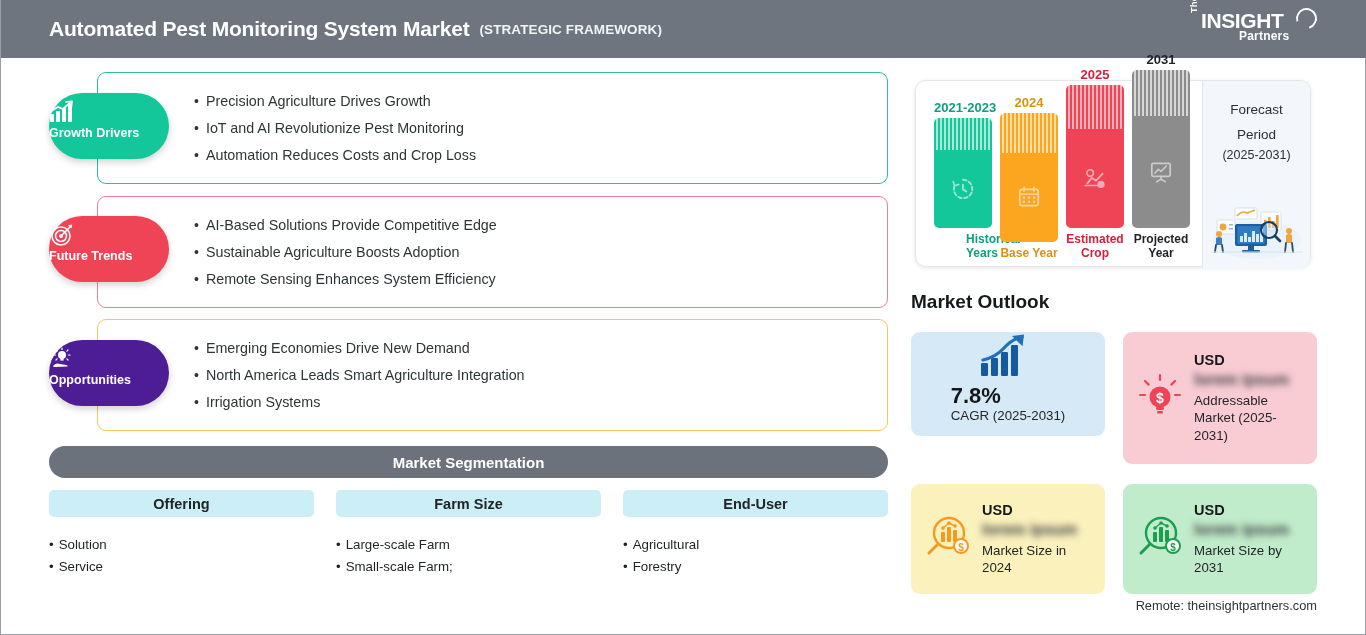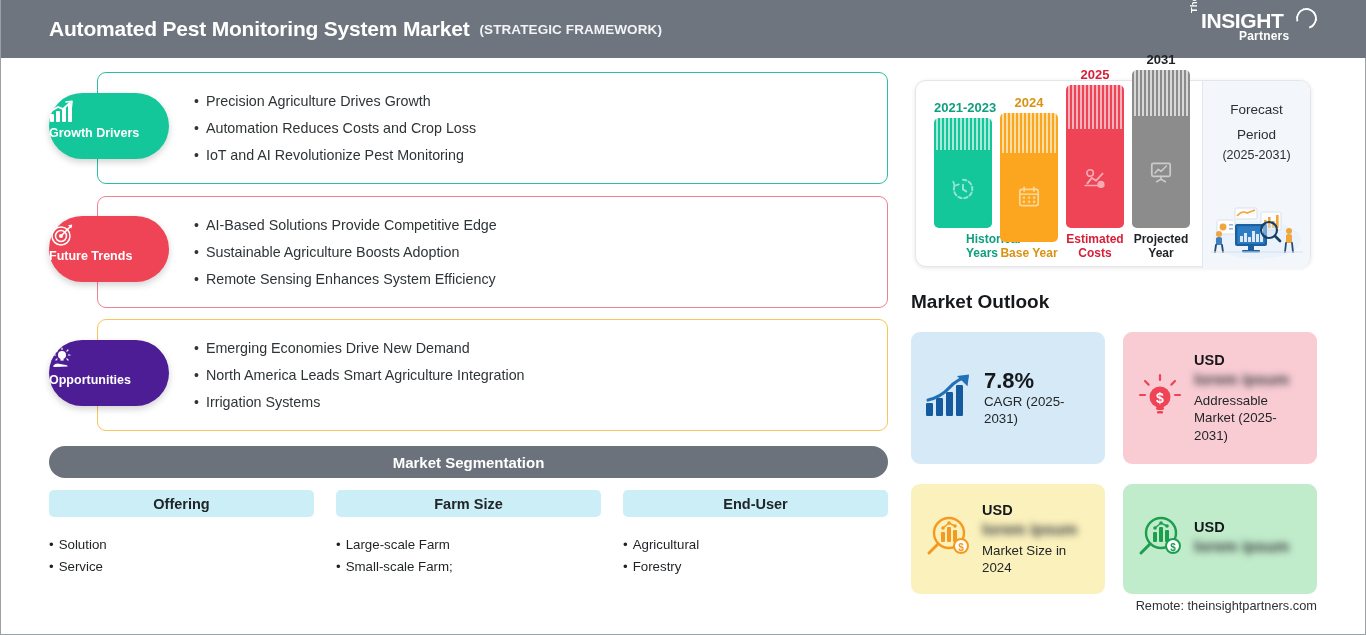--- a/index.html
+++ b/index.html
@@ -218,24 +218,24 @@
     </div>
   </div>
 
   <div class="block">
     <div class="block-box green" style="top:72px;">
       <div class="bullets">
         <div class="bullet">
           <span class="dot">•</span><span>Precision Agriculture Drives Growth</span>
         </div>
         <div class="bullet">
+          <span class="dot">•</span><span>IoT and AI Revolutionize Pest Monitoring</span>
+        </div>
+        <div class="bullet">
           <span class="dot">•</span><span>Automation Reduces Costs and Crop Loss</span>
-        </div>
-        <div class="bullet">
-          <span class="dot">•</span><span>IoT and AI Revolutionize Pest Monitoring</span>
         </div>
       </div>
     </div>
     <div class="pill green" style="top:93px;">
       <svg class="pill-icon" viewBox="0 0 26 24">
         <rect x="1" y="14" width="4" height="8" rx="1" fill="#fff"></rect>
         <rect x="7" y="11" width="4" height="11" rx="1" fill="#fff"></rect>
         <rect x="13" y="8" width="4" height="14" rx="1" fill="#fff"></rect>
         <rect x="19" y="4" width="4" height="18" rx="1" fill="#fff"></rect>
         <path d="M2 11 L9 7 L14 9 L22 2" stroke="#fff" stroke-width="1.8" fill="none" stroke-linecap="round"></path>
@@ -397,21 +397,21 @@
           <div class="fc-stripe" style="height:44px;background:repeating-linear-gradient(90deg,#ee4456 0 2px,#f8b2bb 2px 4px);"></div>
           <div class="fc-solid" style="height:99px;background:#ee4456;">
             <svg class="fc-icon" width="26" height="26" viewBox="0 0 24 24">
               <path d="M3 18 H20" stroke="#fff" stroke-width="1.6" stroke-linecap="round"></path>
               <path d="M5 16 L9 11 L13 13.5 L19 7" stroke="#fff" stroke-width="1.7" fill="none" stroke-linecap="round" stroke-linejoin="round"></path>
               <circle cx="7.5" cy="6.5" r="3" stroke="#fff" stroke-width="1.5" fill="none"></circle>
               <circle cx="17.5" cy="17" r="3.3" fill="#fff"></circle>
             </svg>
           </div>
         </div>
-        <div class="fc-cap" style="color:#d6203a;">Estimated Costs</div>
+        <div class="fc-cap" style="color:#d6203a;">Estimated Crop</div>
       </div>
 
       <div class="fc-col" style="left:216px;">
         <div class="fc-year" style="color:#1f2326;">2031</div>
         <div class="fc-bar" style="height:158px;">
           <div class="fc-stripe" style="height:46px;background:repeating-linear-gradient(90deg,#8c8c8c 0 2px,#d8d8d8 2px 4px);"></div>
           <div class="fc-solid" style="height:112px;background:#8c8c8c;">
             <svg class="fc-icon" width="26" height="26" viewBox="0 0 24 24">
               <rect x="3.5" y="4" width="17" height="12" rx="1.4" stroke="#fff" stroke-width="1.6" fill="none"></rect>
               <path d="M6.5 13 L9.5 9.5 L12 11.5 L17 6.5" stroke="#fff" stroke-width="1.5" fill="none" stroke-linecap="round" stroke-linejoin="round"></path>
@@ -468,21 +468,21 @@
           <path d="M79 41 Q82 39 85 41 L85 49 L79 49 Z" fill="#f0a63c"></path>
           <path d="M79 49 L78 58 M85 49 L86 58" stroke="#2a4a6b" stroke-width="1.8" stroke-linecap="round"></path>
         </g>
         <path d="M4 58 H96" stroke="#d4e2ee" stroke-width="1"></path>
       </svg>
     </div>
   </div>
 
   <div class="outlook-title">Market Outlook</div>
 
-  <div class="ocard" style="left:910px; top:332px; width:194px; height:132px; background:#d6e9f7;">
+  <div class="ocard" style="left:910px; top:332px; width:194px; height:104px; background:#d6e9f7;flex-direction:column;">
     <div class="ocard-icon">
       <svg width="52" height="48" viewBox="0 0 52 48">
         <rect x="3" y="31" width="7" height="13" rx="1.2" fill="#15599e"></rect>
         <rect x="13" y="26" width="7" height="18" rx="1.2" fill="#15599e"></rect>
         <rect x="23" y="20" width="7" height="24" rx="1.2" fill="#15599e"></rect>
         <rect x="33" y="13" width="7" height="31" rx="1.2" fill="#15599e"></rect>
         <path d="M5 28 Q18 25 26 16 T44 5" stroke="#2170b8" stroke-width="3.2" fill="none" stroke-linecap="round"></path>
         <path d="M34 4 L46 2.4 L44.5 14.2 Z" fill="#2170b8"></path>
       </svg>
     </div>
@@ -554,18 +554,19 @@
           <circle cx="32" cy="14" r="1.8" fill="#1c9e4f"></circle>
         <path d="M20 16 L26 11 L32 14" stroke="#1c9e4f" stroke-width="1.4" fill="none"></path>
         <path d="M15 32 L6 41" stroke="#1c9e4f" stroke-width="3" stroke-linecap="round"></path>
         <circle cx="38" cy="34" r="7" fill="#ffffff" stroke="#1c9e4f" stroke-width="2"></circle>
         <text x="38" y="38.6" font-family="Liberation Sans, sans-serif" font-size="10" font-weight="bold" fill="#1c9e4f" text-anchor="middle">$</text>
       </svg>
     </div>
     <div class="ocard-text">
       <div class="ocard-usd">USD</div>
       <div class="ocard-blur">lorem ipsum</div>
+      <div class="ocard-cap">Market Size by 2031</div>
     </div>
   </div>
 
   <div class="source">Remote: theinsightpartners.com</div>
 
 </div>
 
 </body></html>

